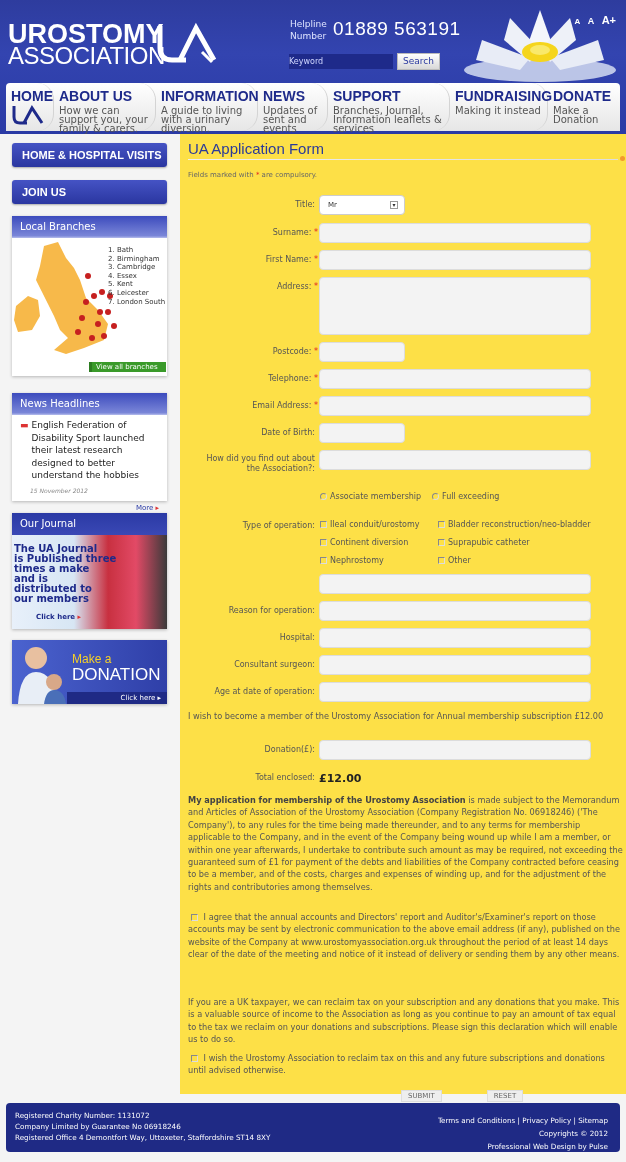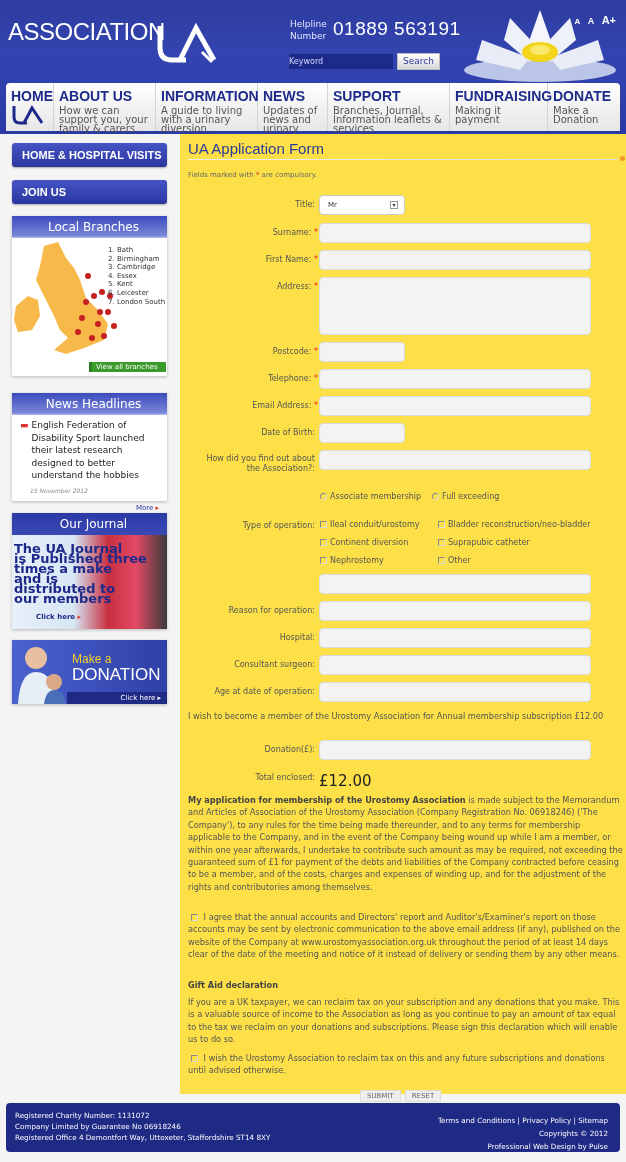--- a/index.html
+++ b/index.html
@@ -14,37 +14,37 @@
   .helpline { position: absolute; left: 290px; top: 18px; color: #dfe4ff; font-size: 9px; line-height: 12px; }
   .phone { position: absolute; left: 333px; top: 18px; color: #fff; font-size: 19px; font-family: "Liberation Sans", sans-serif; letter-spacing: 0.5px; }
   .kw { position: absolute; left: 289px; top: 54px; width: 104px; height: 15px; background: #1e2a8a; border: none; color: #cfd6ff; font-size: 8px; line-height: 15px; }
   .searchbtn { position: absolute; left: 397px; top: 53px; width: 43px; height: 17px; background: linear-gradient(#ffffff, #d8d8d8); border: 1px solid #bbb; color: #2b3aa0; font-size: 9px; text-align: center; line-height: 15px; }
   .lily { position: absolute; left: 460px; top: 4px; width: 160px; height: 80px; }
   .fontsizes { position: absolute; right: 10px; top: 10px; color: #fff; font-weight: bold; font-family: "Liberation Sans", sans-serif; }
   .fontsizes span { margin-left: 3px; }
 
   
   .nav { position: absolute; left: 6px; top: 83px; width: 614px; height: 48px; background: linear-gradient(#ffffff, #e6e6e6); border-radius: 4px 4px 0 0; display: flex; }
-  .nav-item { height: 48px; border-right: 1px solid #d4d4d4; padding: 5px 4px 0 5px; }
+  .nav-item { height: 48px; border-right: 1px solid #d4d4d4; padding: 5px 4px 0 5px; border-radius: 17px; }
   .nav-item:last-child { border-right: none; }
   .nav-title { font-family: "Liberation Sans", sans-serif; font-weight: bold; font-size: 14px; color: #1e2a8a; line-height: 16px; }
   .nav-sub { font-size: 10px; color: #555; line-height: 9px; margin-top: 2px; }
 
   
   .sidebar { position: absolute; left: 0; top: 134px; width: 172px; }
   .blue-btn { position: absolute; left: 12px; width: 155px; height: 24px; background: linear-gradient(#4553c4, #2a36a0); border-radius: 3px; color: #fff; font-family: "Liberation Sans", sans-serif; font-weight: bold; font-size: 11px; line-height: 24px; padding-left: 10px; box-shadow: 0 1px 2px rgba(0,0,0,0.3); }
   .panel { position: absolute; left: 12px; width: 155px; background: #fff; box-shadow: 0 1px 3px rgba(0,0,0,0.25); }
-  .panel-head { height: 22px; background: linear-gradient(#3c4bbd, #7a86d8 90%, #b7beec); color: #fff; font-size: 12px; line-height: 22px; padding-left: 8px; text-align: center; }
+  .panel-head { height: 22px; background: linear-gradient(#3c4bbd, #7a86d8 90%, #b7beec); color: #fff; font-size: 10px; line-height: 22px; padding-left: 8px; }
   .branches-list { position: absolute; left: 96px; top: 30px; font-size: 7px; color: #333; line-height: 8.6px; list-style: none; }
   .view-all { position: absolute; left: 77px; top: 146px; background: #3a9a2a; color: #fff; font-size: 7px; padding: 1px 8px 1px 4px; border-left: 3px solid #2c7c20; }
   .news-body { padding: 4px 8px; font-size: 9px; color: #222; line-height: 12.5px; }
   .news-bullet { color: #d33; margin-right: 3px; }
   .news-date { font-size: 6px; color: #888; font-style: italic; margin-top: 3px; }
   .more { text-align: right; font-size: 7px; color: #2a3aa5; margin-top: 5px; }
-  .journal-text { position: absolute; left: 2px; top: 31px; font-size: 13px; color: #1e2a8a; line-height: 10px; font-weight: bold; }
+  .journal-text { position: absolute; left: 2px; top: 31px; font-size: 10px; color: #1e2a8a; line-height: 10px; font-weight: bold; }
   .donate-banner { position: absolute; left: 12px; top: 640px; width: 155px; height: 64px; background: linear-gradient(90deg, #4b63cf, #2f3fa8); box-shadow: 0 1px 3px rgba(0,0,0,0.25); }
 
   
   .main { position: absolute; left: 180px; top: 134px; width: 448px; height: 960px; background: #fde047; }
   .page-title { position: absolute; left: 8px; top: 6px; font-family: "Liberation Sans", sans-serif; font-size: 15px; color: #2a3a9a; }
   .title-rule { position: absolute; left: 8px; top: 25px; width: 430px; height: 1px; background: linear-gradient(90deg, #eee, #ddd); }
   .title-dot { position: absolute; left: 440px; top: 22px; width: 5px; height: 5px; border-radius: 50%; background: #f29a2e; }
   .compulsory { position: absolute; left: 8px; top: 37px; font-size: 7px; color: #666; }
   .req { color: #e02020; }
   .row { position: absolute; left: 0; width: 448px; }
@@ -52,32 +52,33 @@
   .inp { position: absolute; left: 139px; height: 20px; width: 272px; background: #f3f3f3; border: 1px solid #dcdcdc; border-radius: 4px; }
   .inp.short { width: 86px; }
   .select { position: absolute; left: 139px; width: 86px; height: 20px; background: #fff; border: 1px solid #ccc; border-radius: 4px; font-size: 7px; padding-left: 8px; line-height: 18px; color: #333; }
   .select .arr { position: absolute; right: 6px; top: 5px; width: 8px; height: 8px; border: 1px solid #999; font-size: 6px; line-height: 6px; text-align: center; }
   .opt { position: absolute; font-size: 8px; color: #555; }
   .cb { display: inline-block; width: 7px; height: 7px; border: 1px solid #888; border-right-color: #ddd; border-bottom-color: #ddd; margin-right: 3px; vertical-align: -1px; }
   .rb { display: inline-block; width: 7px; height: 7px; border: 1px solid #888; border-radius: 50%; border-right-color: #ddd; border-bottom-color: #ddd; margin-right: 3px; vertical-align: -1px; }
   .para { position: absolute; left: 8px; width: 436px; font-size: 8.2px; color: #555; line-height: 12.4px; }
   .para b { color: #444; }
   .btns { position: absolute; left: 180px; top: 949px; }
-  .btn { display: inline-block; background: #eee; border: 1px solid #ddd; font-size: 7px; color: #666; padding: 1px 6px; margin-right: 4px; }
+  .btn { display: inline-block; background: #eee; border: 1px solid #ddd; font-size: 7px; color: #666; padding: 1px 6px; margin-right: 4px; margin-left: 41px; }
 
   
   .footer { position: absolute; left: 6px; top: 1103px; width: 614px; height: 49px; background: #1f2a85; border-radius: 4px; color: #fff; font-size: 7.2px; }
   .footer-left { position: absolute; left: 9px; top: 7px; line-height: 11px; }
   .footer-right { position: absolute; right: 12px; top: 11px; line-height: 13px; text-align: right; margin-left: 35px; }
 </style>
 </head>
 <body>
 
 <div class="header">
   <div class="logo">
+    <div class="l1">UROSTOMY</div>
     <div class="l2">ASSOCIATION</div>
   </div>
   <svg class="logo-mark" viewBox="0 0 62 42">
     <path d="M4 4 V26 Q4 38 16 38 H30" stroke="#fff" stroke-width="5" fill="none"></path>
     <path d="M24 38 L40 6 L58 38" stroke="#fff" stroke-width="5" fill="none"></path>
     <path d="M46 30 L56 40" stroke="#fff" stroke-width="3" fill="none"></path>
   </svg>
   <div class="helpline">
     <div>Helpline</div>
     <div>Number</div>
@@ -112,29 +113,29 @@
     <div class="nav-item" style="width:102px">
       <div class="nav-title">ABOUT US</div>
       <div class="nav-sub">How we can support you, your family &amp; carers.</div>
     </div>
     <div class="nav-item" style="width:102px">
       <div class="nav-title">INFORMATION</div>
       <div class="nav-sub">A guide to living with a urinary diversion.</div>
     </div>
     <div class="nav-item" style="width:70px">
       <div class="nav-title">NEWS</div>
-      <div class="nav-sub">Updates of news and urinary</div>
+      <div class="nav-sub">Updates of sent and events</div>
     </div>
     <div class="nav-item" style="width:122px">
       <div class="nav-title">SUPPORT</div>
       <div class="nav-sub">Branches, Journal, Information leaflets &amp; services</div>
     </div>
     <div class="nav-item" style="width:98px">
       <div class="nav-title">FUNDRAISING</div>
-      <div class="nav-sub">Making it payment</div>
+      <div class="nav-sub">Making it instead</div>
     </div>
     <div class="nav-item" style="width:72px">
       <div class="nav-title">DONATE</div>
       <div class="nav-sub">Make a Donation</div>
     </div>
   </div>
 </div>
 
 <div class="sidebar">
   <div class="blue-btn" style="top:9px">HOME &amp; HOSPITAL VISITS</div>
@@ -296,28 +297,27 @@
   </div>
 
   <div class="para" style="top:576px">I wish to become a member of the Urostomy Association for Annual membership subscription £12.00</div>
 
   <div class="row" style="top:606px">
     <div class="lbl" style="top:5px;right:313px">Donation(£):</div>
     <div class="inp"></div>
   </div>
   <div class="row" style="top:638px">
     <div class="lbl" style="top:1px;right:313px">Total enclosed:</div>
-    <div style="position:absolute;left:139px;top:0;font-size:15px;font-weight:normal;color:#222">£12.00</div>
+    <div style="position:absolute;left:139px;top:0;font-size:11px;font-weight:bold;color:#222">£12.00</div>
   </div>
 
   <div class="para" style="top:660px"><b>My application for membership of the Urostomy Association</b><span> is made subject to the Memorandum and Articles of Association of the Urostomy Association (Company Registration No. 06918246) ('The Company'), to any rules for the time being made thereunder, and to any terms for membership applicable to the Company, and in the event of the Company being wound up while I am a member, or within one year afterwards, I undertake to contribute such amount as may be required, not exceeding the guaranteed sum of £1 for payment of the debts and liabilities of the Company contracted before ceasing to be a member, and of the costs, charges and expenses of winding up, and for the adjustment of the rights and contributories among themselves.</span></div>
 
   <div class="para" style="top:777px"><span class="cb" style="margin-left:3px"></span> <span>I agree that the annual accounts and Directors' report and Auditor's/Examiner's report on those accounts may be sent by electronic communication to the above email address (if any), published on the website of the Company at www.urostomyassociation.org.uk throughout the period of at least 14 days clear of the date of the meeting and notice of it instead of delivery or sending them by any other means.</span></div>
 
-  <div class="para" style="top:845px;font-weight:bold;color:#444">Gift Aid declaration</div>
   <div class="para" style="top:862px">If you are a UK taxpayer, we can reclaim tax on your subscription and any donations that you make. This is a valuable source of income to the Association as long as you continue to pay an amount of tax equal to the tax we reclaim on your donations and subscriptions. Please sign this declaration which will enable us to do so.</div>
   <div class="para" style="top:918px"><span class="cb" style="margin-left:3px"></span> <span>I wish the Urostomy Association to reclaim tax on this and any future subscriptions and donations until advised otherwise.</span></div>
 
   <div class="btns">
     <span class="btn">SUBMIT</span><span class="btn">RESET</span>
   </div>
 </div>
 
 <div class="footer">
   <div class="footer-left">

